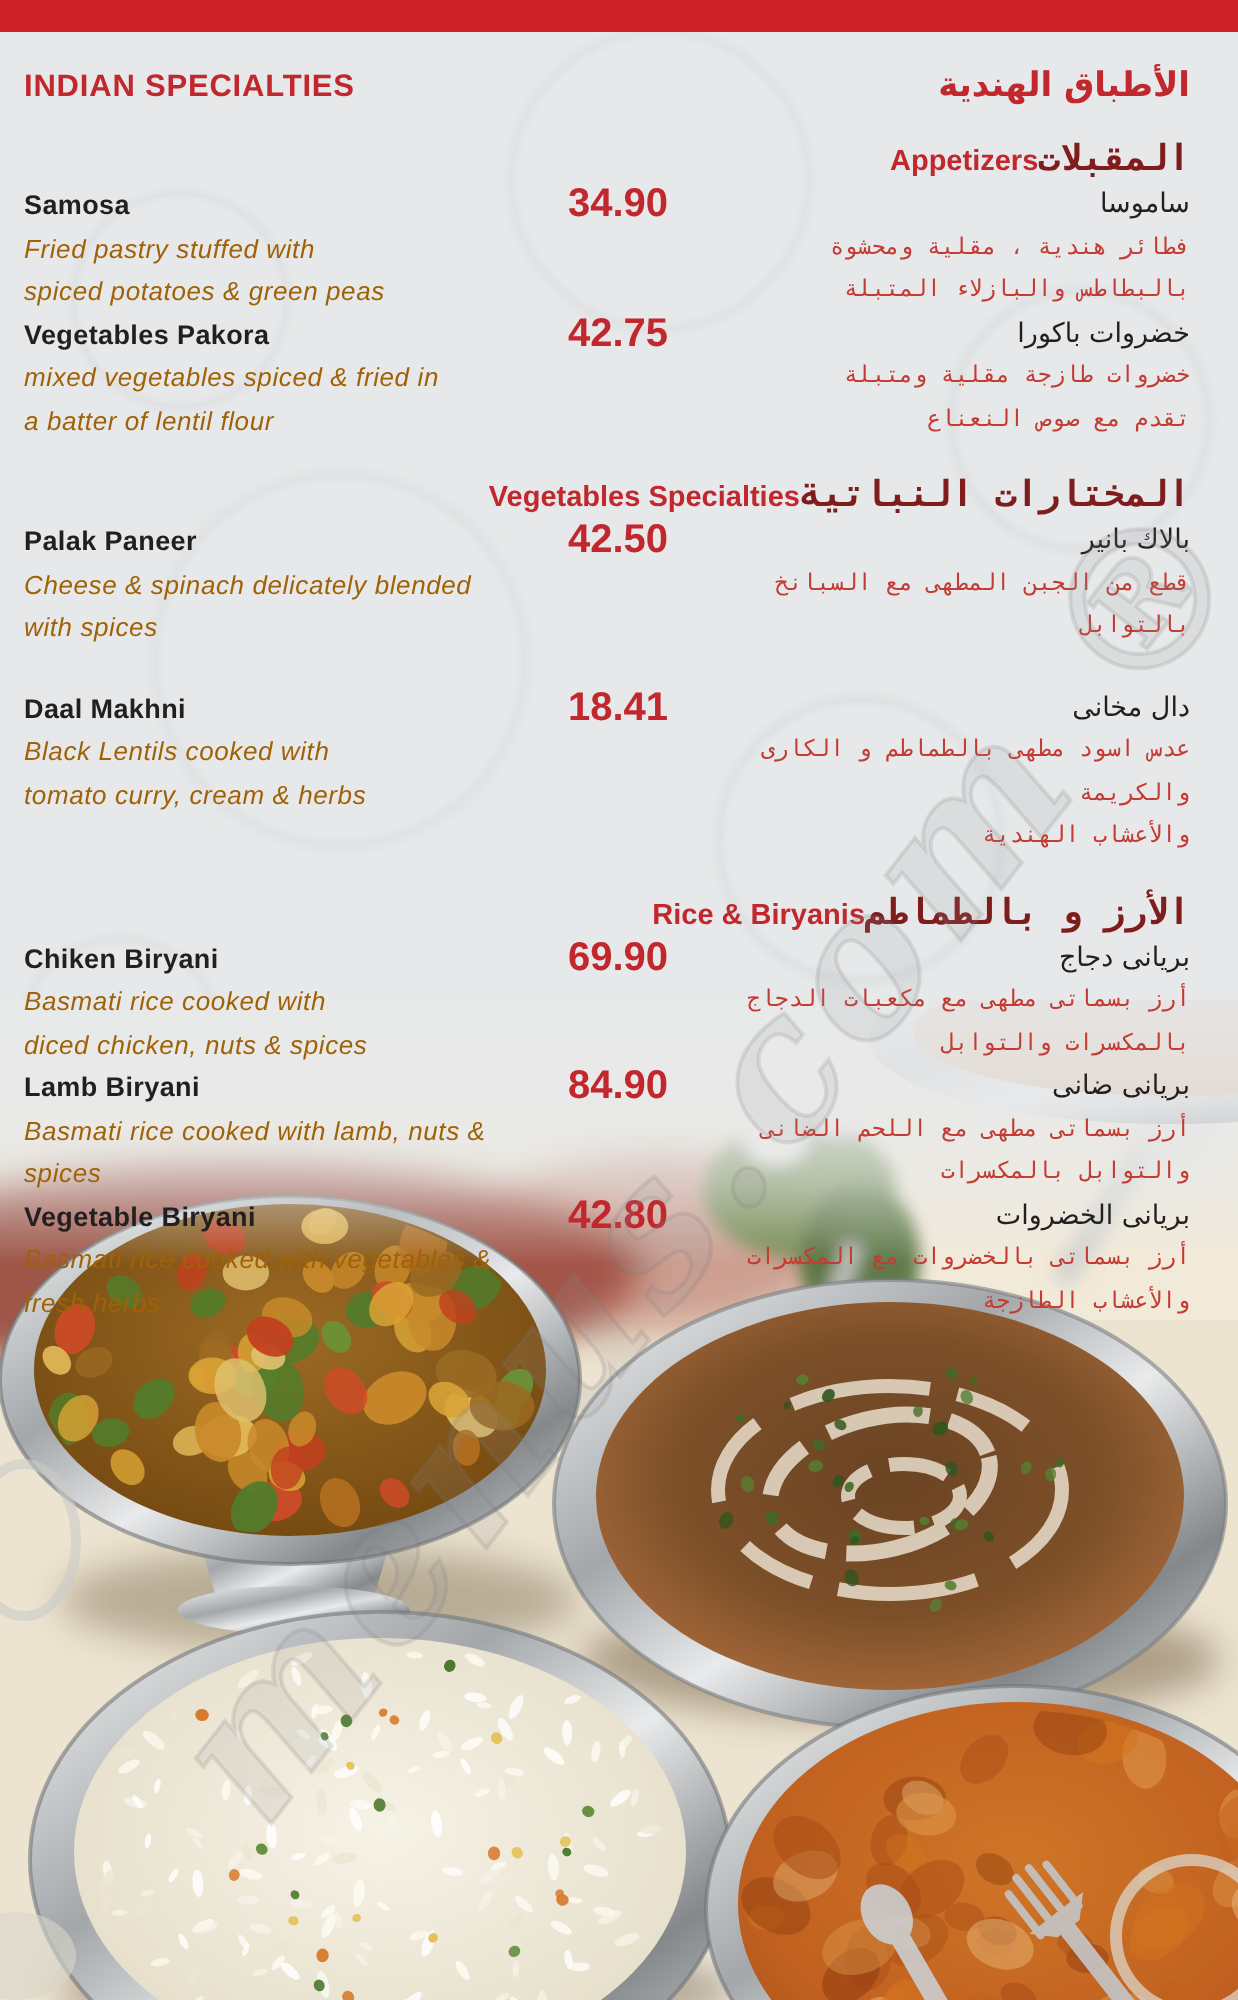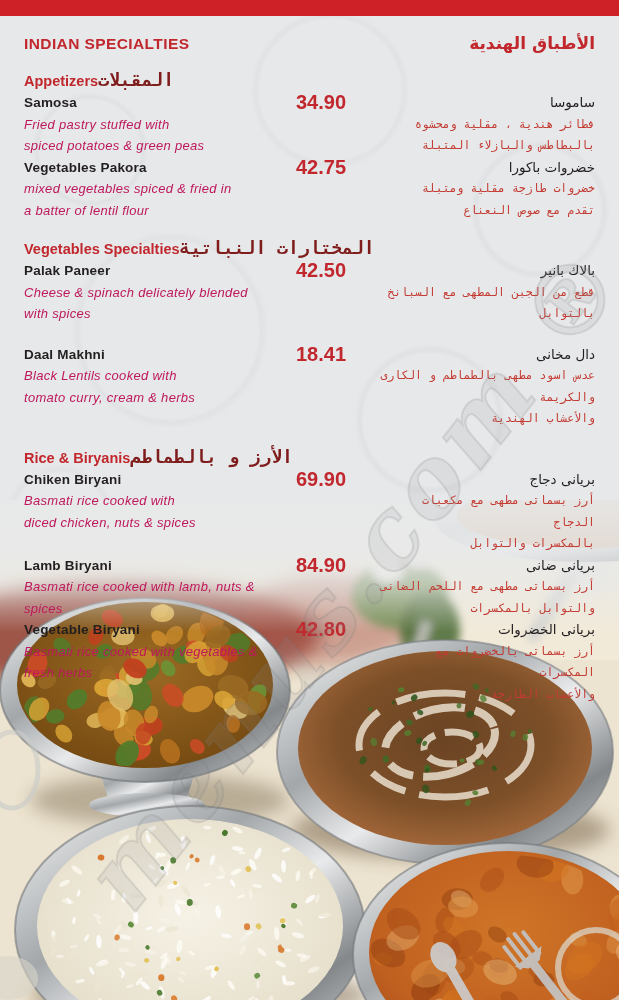--- a/index.html
+++ b/index.html
@@ -14,37 +14,37 @@
     background-image:
       radial-gradient(circle at 90px 150px, rgba(0,0,0,0) 50px, rgba(90,96,102,0.05) 53px, rgba(0,0,0,0) 58px),
       radial-gradient(circle at 330px 90px,  rgba(0,0,0,0) 70px, rgba(90,96,102,0.045) 74px, rgba(0,0,0,0) 80px),
       radial-gradient(circle at 540px 210px, rgba(0,0,0,0) 60px, rgba(90,96,102,0.05) 64px, rgba(0,0,0,0) 70px),
       radial-gradient(circle at 170px 330px, rgba(0,0,0,0) 88px, rgba(90,96,102,0.045) 92px, rgba(0,0,0,0) 99px),
       radial-gradient(circle at 430px 420px, rgba(0,0,0,0) 66px, rgba(90,96,102,0.05) 70px, rgba(0,0,0,0) 76px),
       radial-gradient(circle at 60px 520px,  rgba(0,0,0,0) 46px, rgba(90,96,102,0.045) 50px, rgba(0,0,0,0) 56px);
   }
   .topbar{position:absolute;top:0;left:0;width:619px;height:16px;background:#ce2127;z-index:6;}
 
-  .content{position:absolute;top:16px;left:24px;right:24px;z-index:10;}
+  .content{position:absolute;top:16px;left:12px;right:24px;z-index:10;}
 
   .title-row{display:flex;justify-content:space-between;align-items:baseline;margin-top:17px;}
   .title-en{font-size:15.5px;font-weight:bold;letter-spacing:.4px;color:#c1272d;}
   .title-ar{font-family:"DejaVu Sans",sans-serif;font-size:17px;font-weight:bold;color:#c1272d;direction:rtl;}
 
   .section{margin-top:0;}
-  .sec-head{display:flex;justify-content:flex-start;align-items:baseline;margin-top:16px;margin-bottom:1px;}
+  .sec-head{display:flex;justify-content:flex-end;align-items:baseline;margin-top:16px;margin-bottom:1px;}
   .sec-head-en{font-size:14.5px;font-weight:bold;color:#c1272d;}
   .sec-head-ar{font-family:Liberation Mono, monospace;font-size:18px;font-weight:bold;color:#7f1d1d;direction:rtl;}
 
   .item{position:relative;display:flex;justify-content:space-between;gap:32px;}
   .item.gap{margin-top:19px;}
   .en-col{width:330px;}
   .ar-col{width:225px;text-align:right;direction:rtl;}
   .iname{font-size:13.5px;font-weight:bold;color:#231f20;line-height:21.5px;letter-spacing:.2px;}
-  .idesc{font-size:13px;font-style:italic;color:#be185d;line-height:21.5px;letter-spacing:.3px;min-height:21.5px;}
+  .idesc{font-size:13px;font-style:italic;color:#a16207;line-height:21.5px;letter-spacing:.3px;min-height:21.5px;}
   .price{position:absolute;left:272px;top:0;font-size:20px;font-weight:bold;color:#c1272d;line-height:21.5px;}
   .ar-name{font-family:"DejaVu Sans",sans-serif;font-size:13.5px;color:#231f20;line-height:21.5px;}
   .ar-desc{font-family:Liberation Mono, monospace;font-size:11.5px;color:#c43b33;line-height:21.5px;min-height:21.5px;}
 
   
   .photo{position:absolute;left:0;top:500px;width:619px;height:500px;z-index:2;}
   .photo-fade{
     position:absolute;left:0;top:500px;width:619px;height:132px;z-index:3;pointer-events:none;
     background:linear-gradient(to bottom, rgba(231,233,234,0.96) 0%, rgba(231,233,234,0.88) 38%, rgba(231,233,234,0.55) 70%, rgba(231,233,234,0) 100%);
   }

